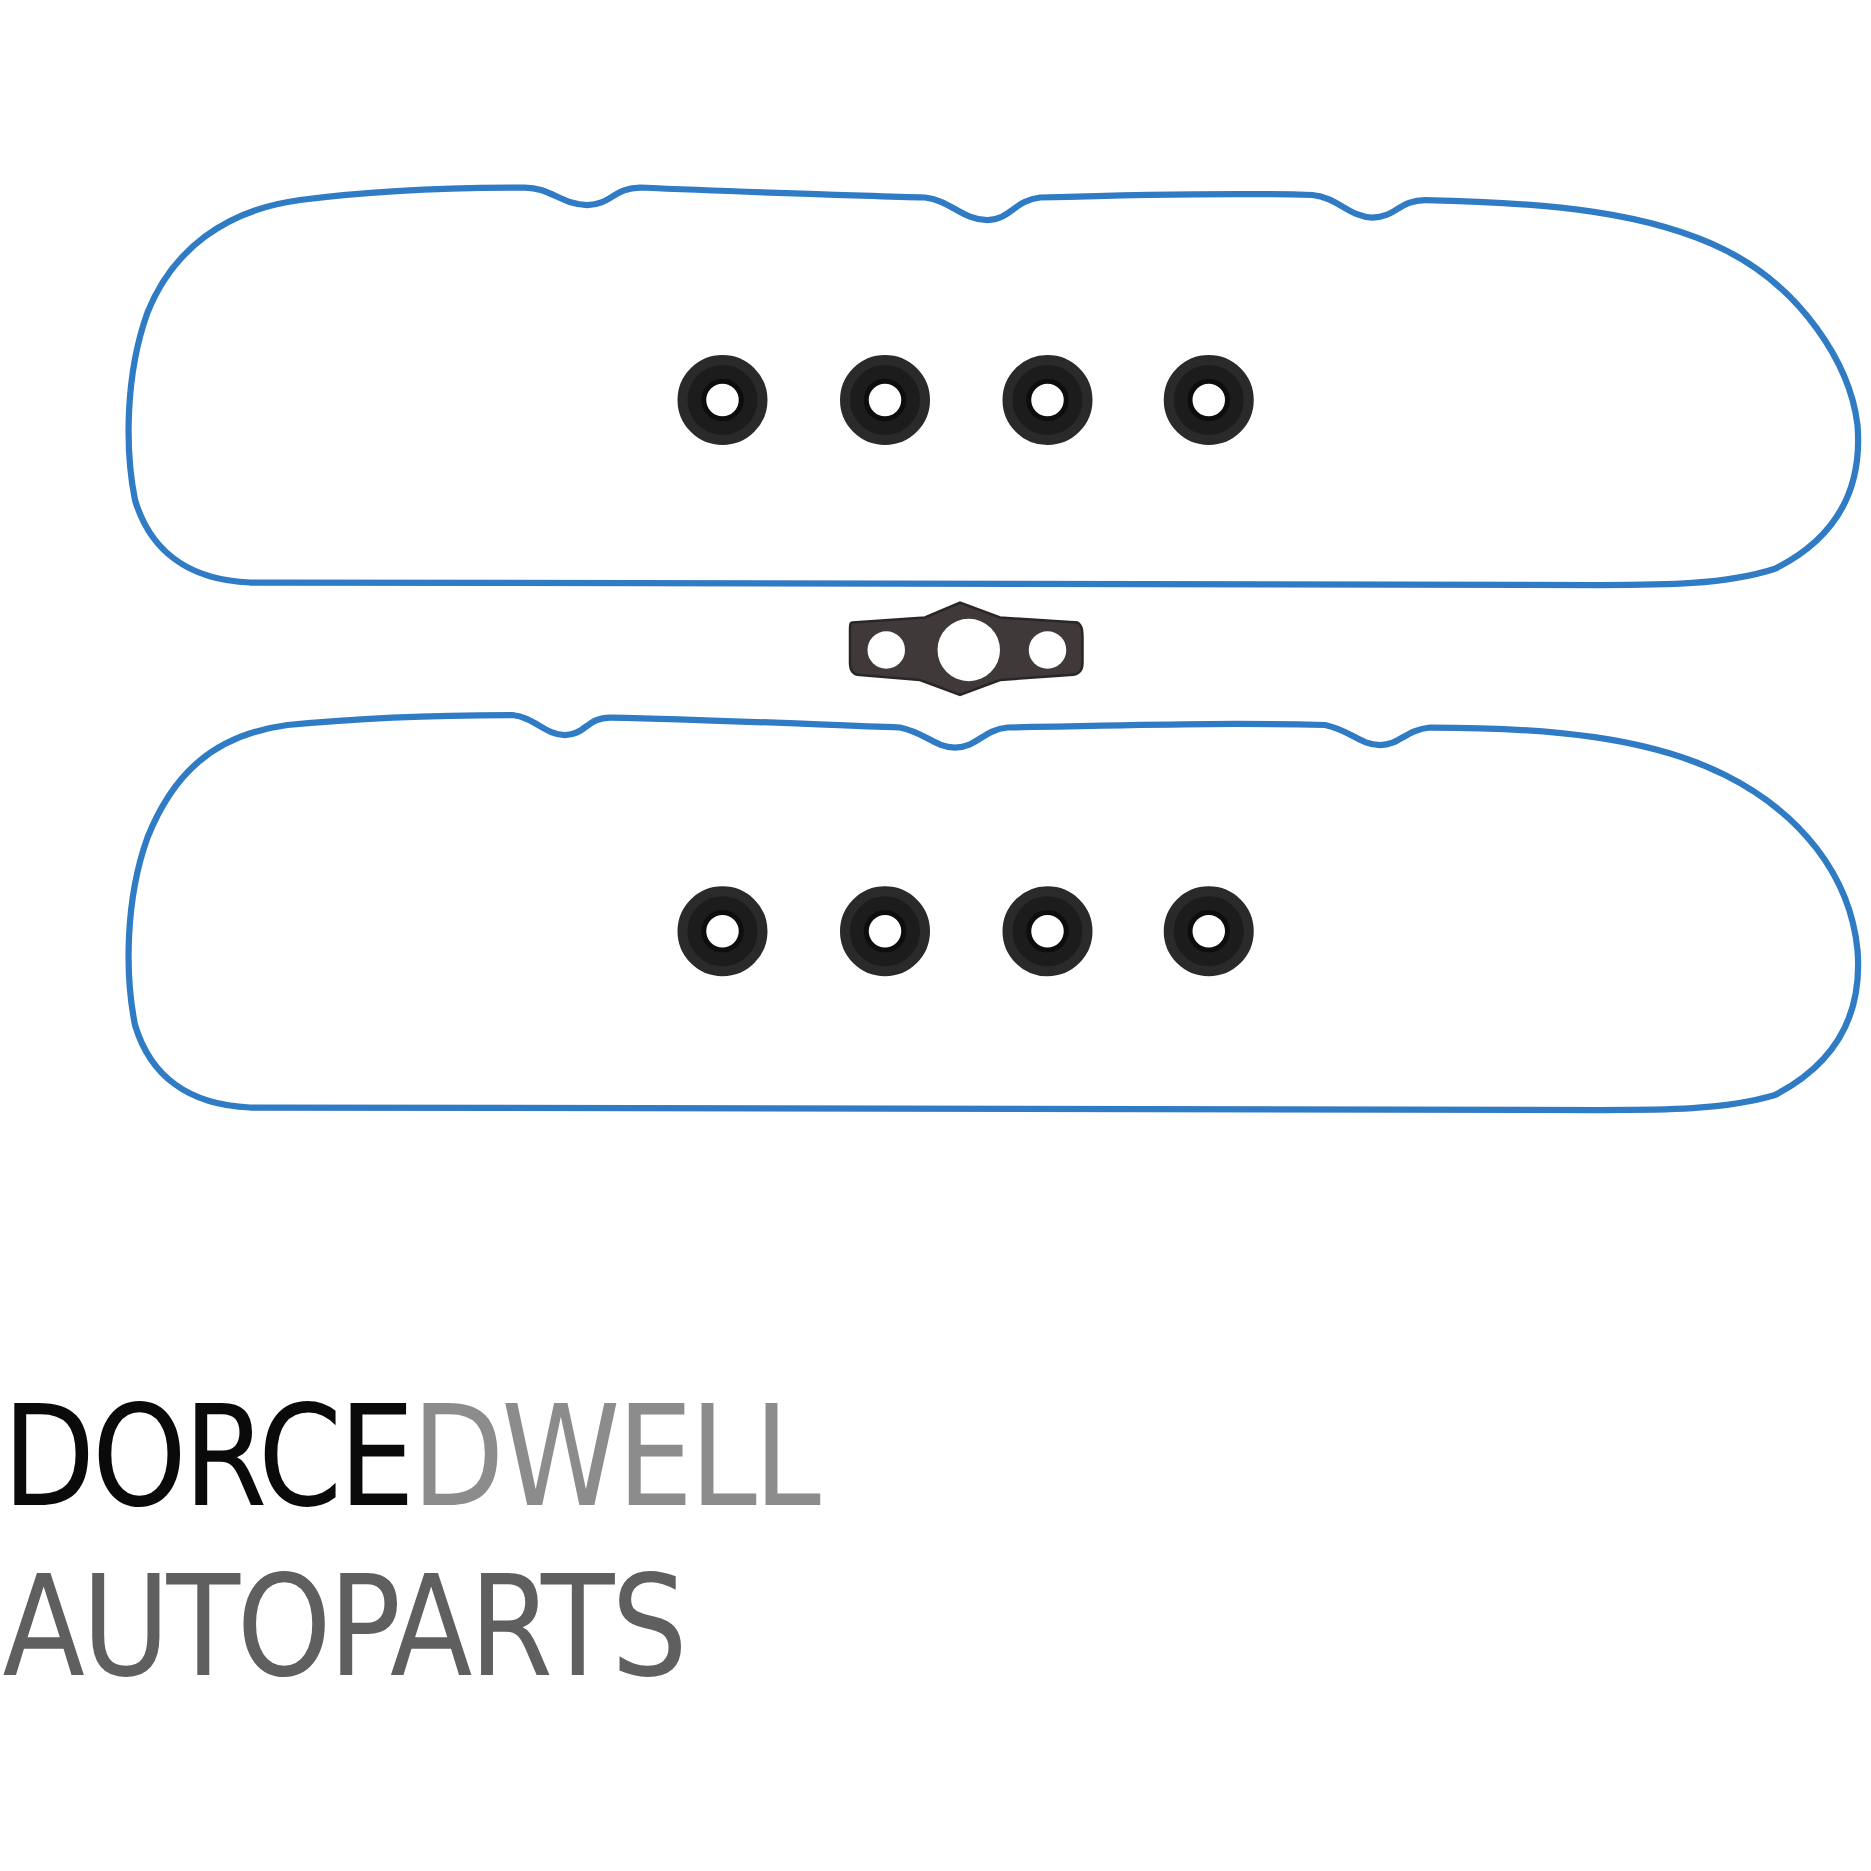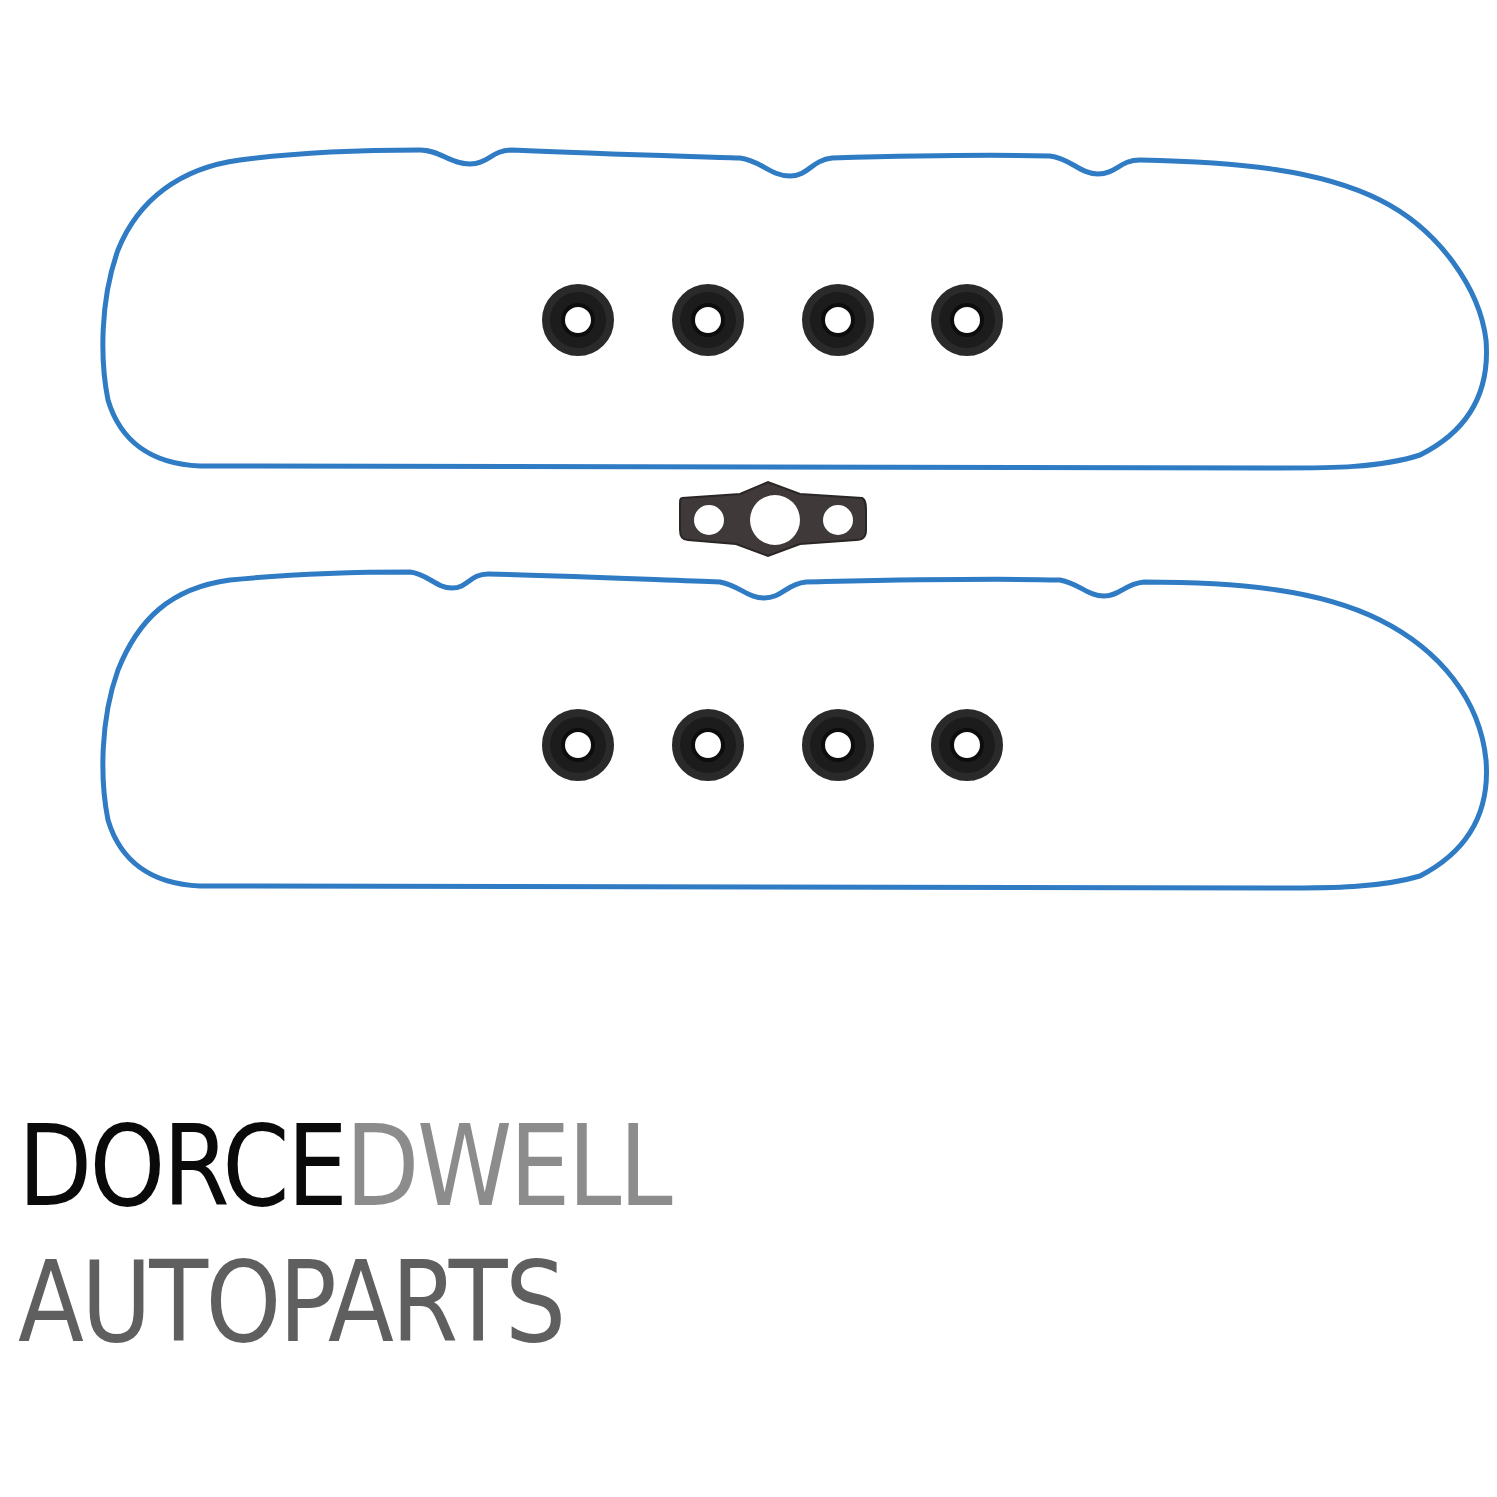--- a/index.html
+++ b/index.html
@@ -1,19 +1,19 @@
 <!DOCTYPE html>
 <html><head>
   <meta charset="utf-8">
   <style>
     html, body { margin: 0; padding: 0; background: #ffffff; }
     body { width: 1497px; height: 1497px; position: relative; overflow: hidden;
            font-family: "DejaVu Sans", "Liberation Sans", sans-serif; }
     #product-figure { position: absolute; left: 0; top: 0; width: 1497px; height: 1000px; }
-    .brand { position: absolute; left: 18px; top: 1110px; line-height: 1; }
+    .brand { position: absolute; left: 2px; top: 1110px; line-height: 1; }
     .brand-line { font-family: "DejaVu Sans", sans-serif; font-weight: normal;
                   letter-spacing: -3px; white-space: nowrap; display: block;
                   transform-origin: left top; }
     .line1 { font-size: 112px; transform: scaleX(0.86); height: 124px; }
     .line2 { font-size: 112px; transform: scaleX(0.86); margin-top: 12px; }
   </style>
 </head>
 <body>
 
 <svg id="product-figure" viewBox="0 0 1497 1000" xmlns="http://www.w3.org/2000/svg">

